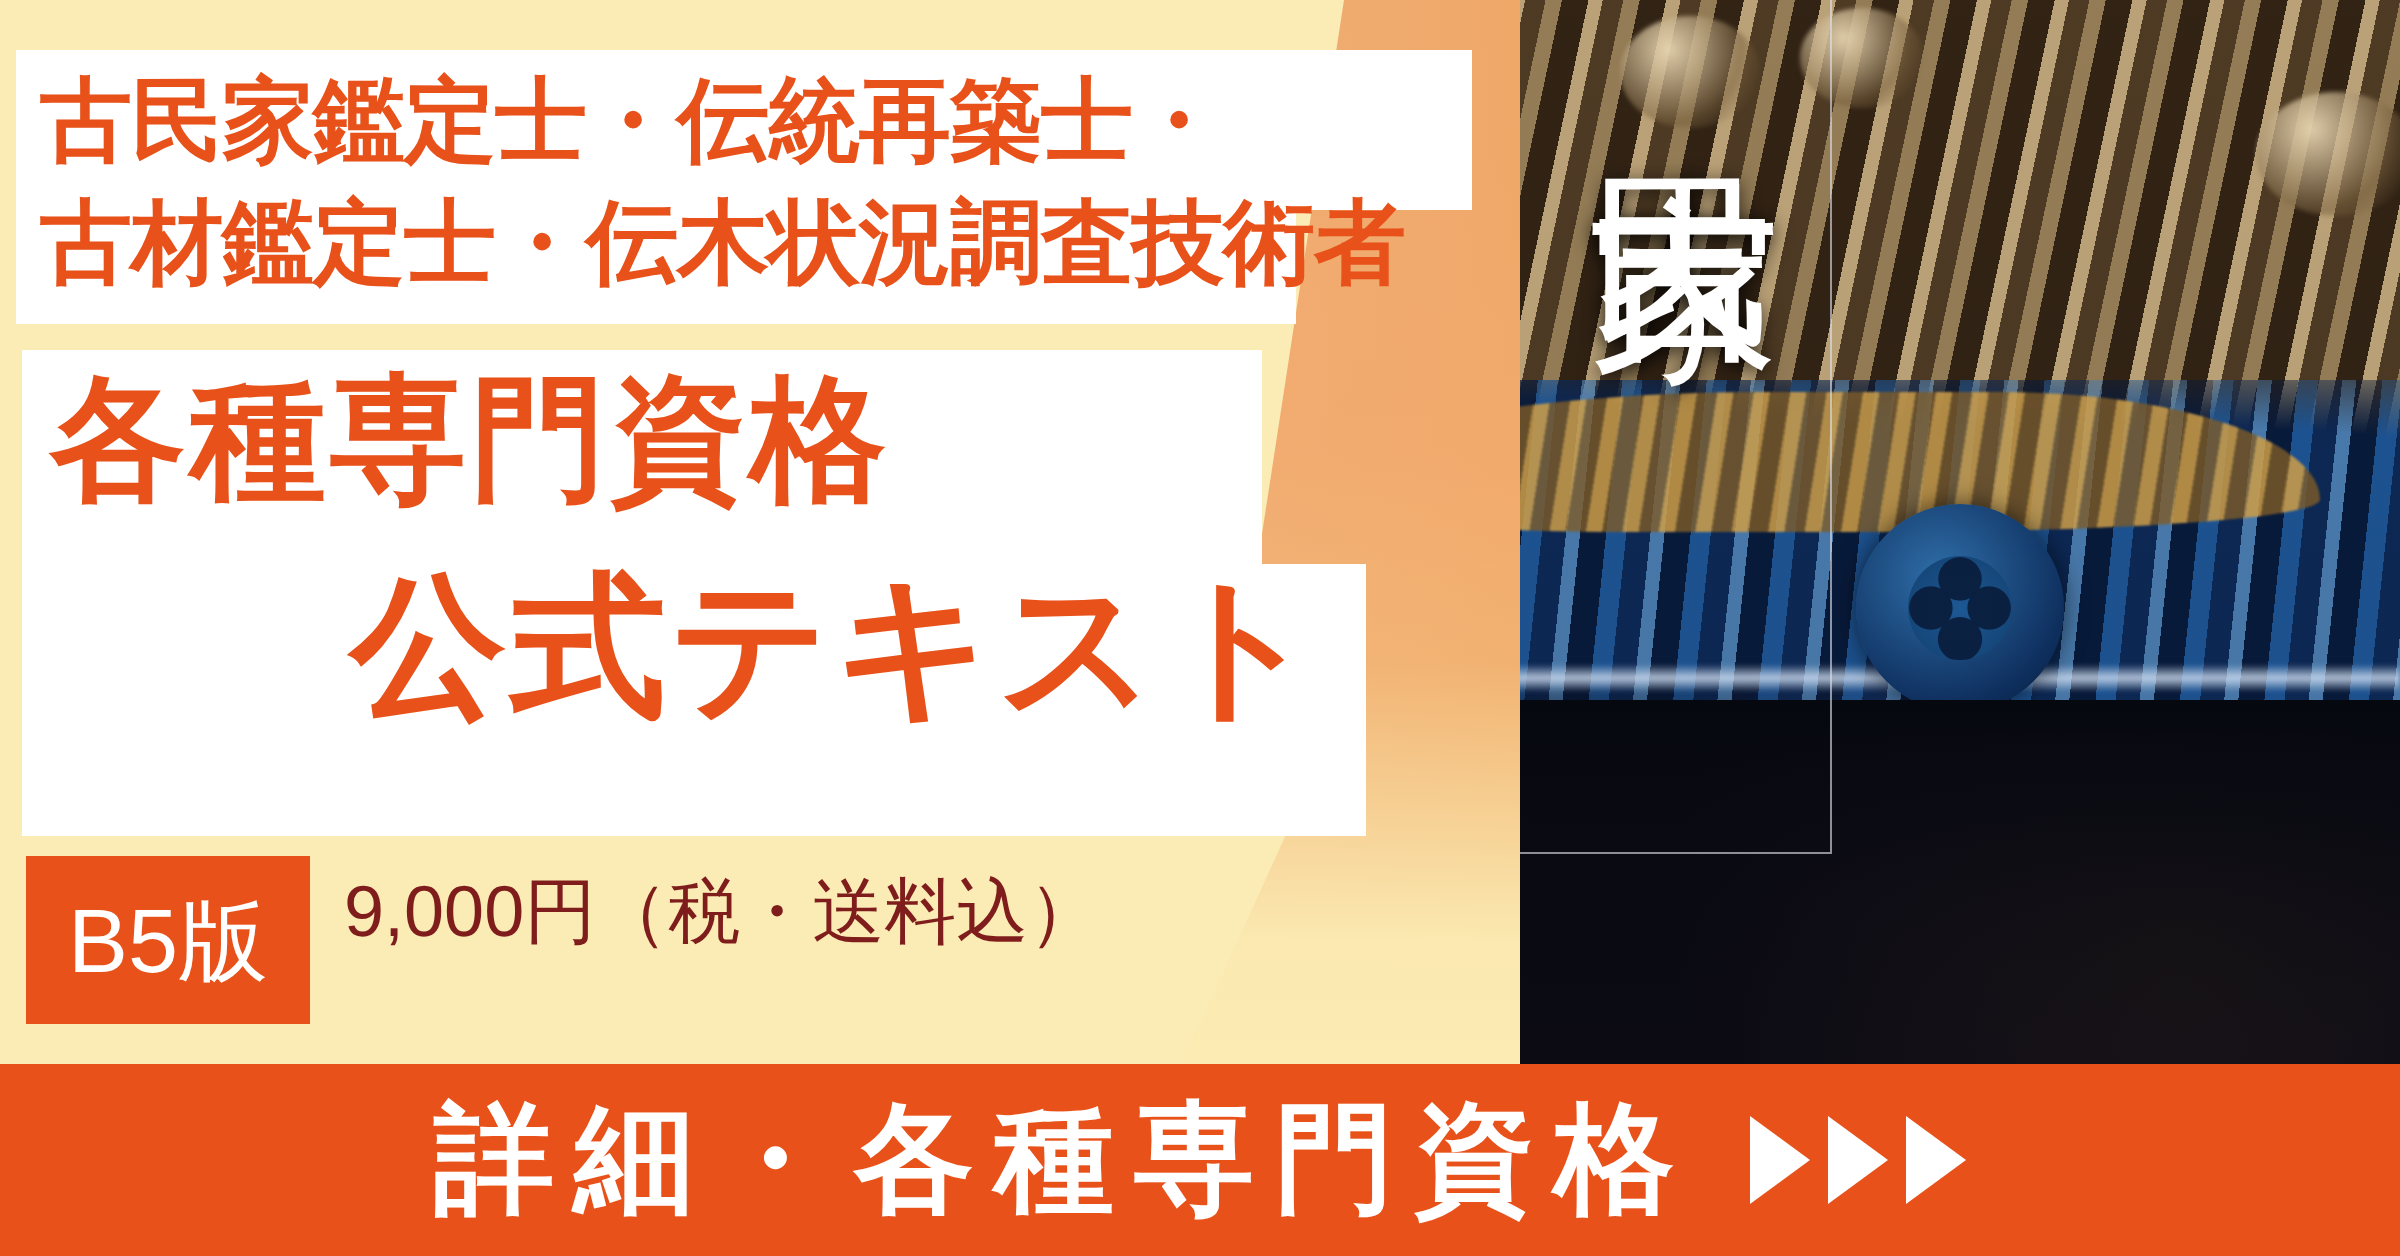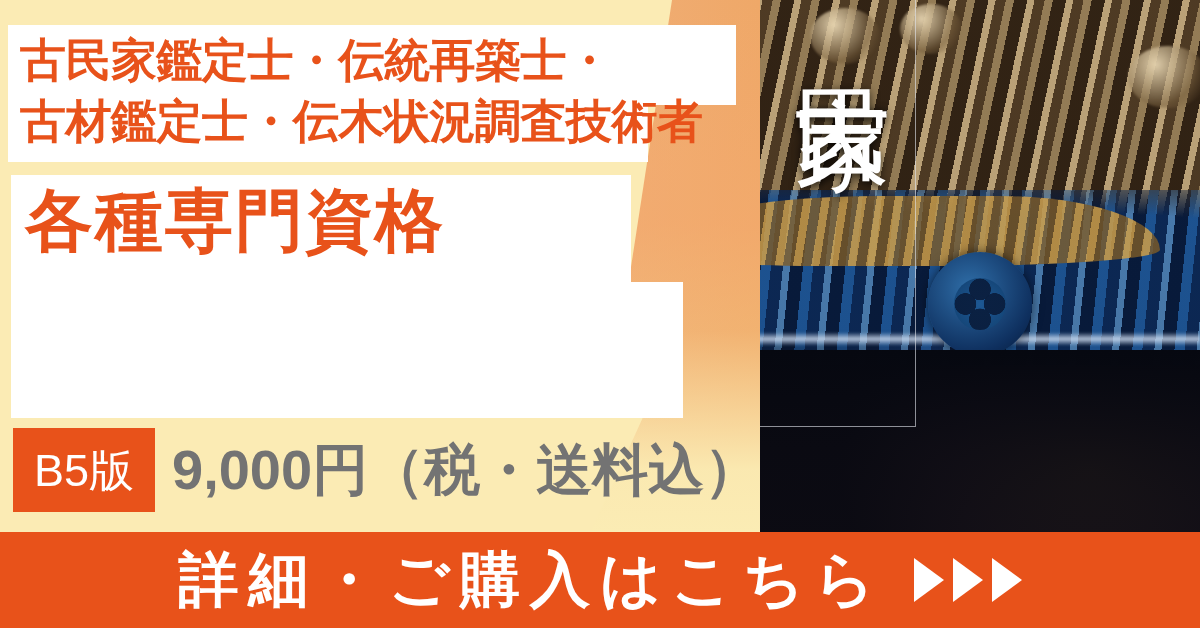--- a/index.html
+++ b/index.html
@@ -174,21 +174,21 @@
   
   .badge{
     position:absolute;left:13px;top:428px;width:142px;height:84px;
     background:#E8521A;display:flex;align-items:center;justify-content:center;
   }
   .badge span{
     color:#fff;font-size:45px;font-weight:400;letter-spacing:0px;line-height:1;
   }
   .price{
     position:absolute;left:172px;top:432px;
-    color:#737373;font-size:56px;font-weight:700;line-height:1.35;letter-spacing:0px;
+    color:#7f1d1d;font-size:36px;font-weight:400;line-height:1.35;letter-spacing:0px;
   }
 
   
   .cta{
     position:absolute;left:0;bottom:0;width:1200px;height:96px;
     background:#E8521A;display:flex;align-items:center;justify-content:center;gap:26px;
   }
   .cta-text{
     color:#fff;font-size:60px;font-weight:700;letter-spacing:10px;line-height:1;
     white-space:nowrap;
@@ -224,28 +224,29 @@
   <div class="warm-field"></div>
   <div class="cream-slab"></div>
   <div class="cream-slab-low"></div>
 
   <div class="panel-a"></div>
   <div class="panel-b"></div>
 
   <div class="lead">古民家鑑定士・伝統再築士・
 古材鑑定士・伝木状況調査技術者</div>
   <div class="title-main">各種専門資格</div>
+  <div class="title-sub">公式テキスト</div>
 
   <div class="badge">
     <span>B5版</span>
   </div>
   <div class="price">9,000円（税・送料込）</div>
 
   <div class="cta">
-    <span class="cta-text">詳細・ご購入はこちら</span>
+    <span class="cta-text">詳細・各種専門資格</span>
     <span class="arrows">
       <span class="arrow"></span>
       <span class="arrow"></span>
       <span class="arrow"></span>
     </span>
   </div>
 
 </div>
 
 </body></html>

